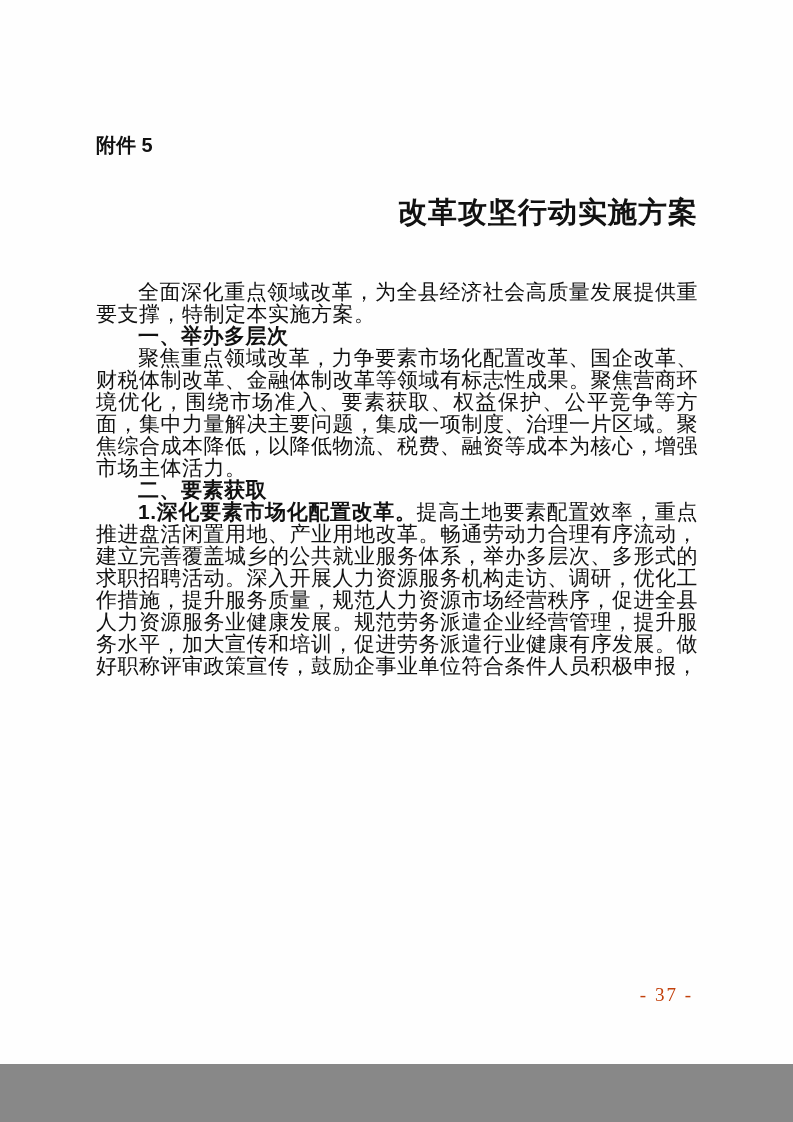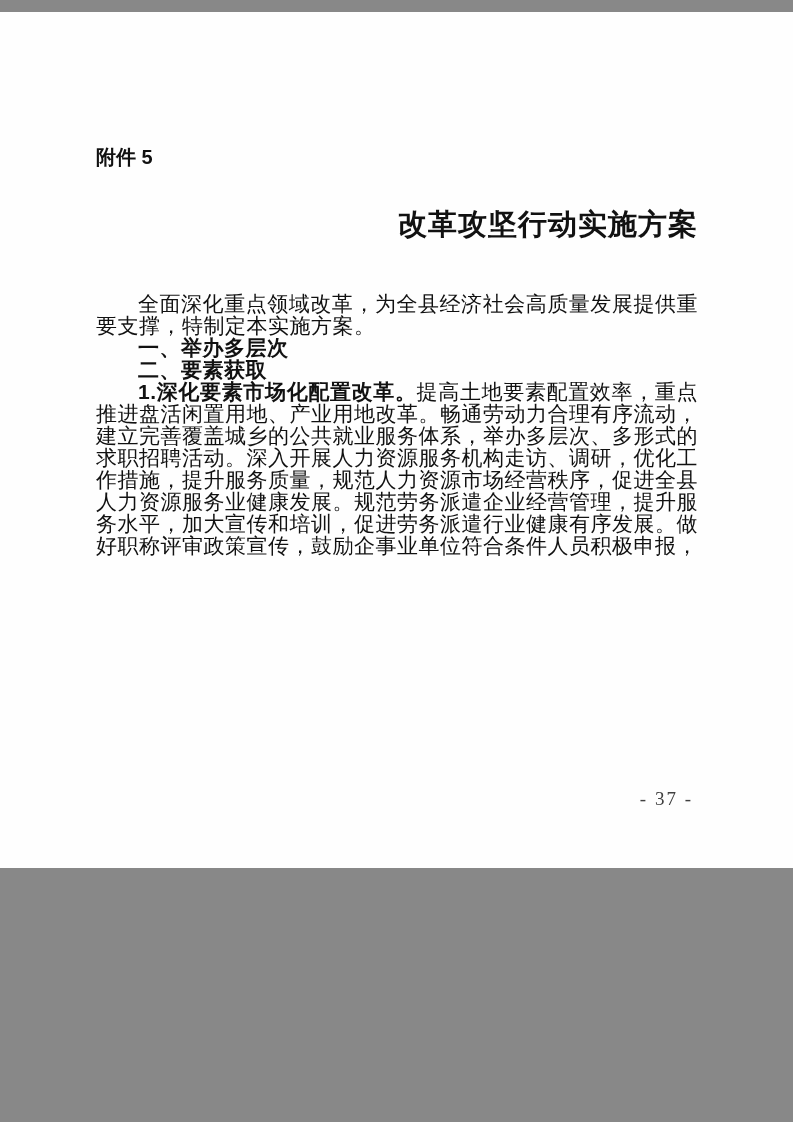--- a/index.html
+++ b/index.html
@@ -3,22 +3,22 @@
 <meta charset="utf-8">
 <style>
   html, body {
     margin: 0;
     padding: 0;
     background: #888;
   }
   .page {
     position: relative;
     width: 793px;
-    height: 856px;
-    margin: 12px auto;
+    height: 1064px;
+    margin: 0 auto;
     background: #fefefe;
     overflow: hidden;
     font-family: "Liberation Serif", "DejaVu Serif", serif;
     color: #111;
   }
   .content {
     position: absolute;
     top: 132px;
     left: 96px;
     width: 602px;
@@ -55,37 +55,38 @@
   .lead-bold {
     font-family: "Liberation Sans", "DejaVu Sans", sans-serif;
     font-weight: bold;
   }
   .page-number {
     position: absolute;
     right: 100px;
     bottom: 58px;
     font-size: 19px;
     letter-spacing: 2px;
-    color: #404040;
+    color: #c2410c;
   }
 </style>
 </head>
 <body>
 
 <div class="page">
   <div class="content">
 
     <p class="attachment-label">附件 5</p>
 
     <h1 class="doc-title">改革攻坚行动实施方案</h1>
 
     <p class="para">全面深化重点领域改革，为全县经济社会高质量发展提供重要支撑，特制定本实施方案。</p>
 
     <p class="para para-heading">一、举办多层次</p>
 
+    <p class="para">聚焦重点领域改革，力争要素市场化配置改革、国企改革、财税体制改革、金融体制改革等领域有标志性成果。聚焦营商环境优化，围绕市场准入、要素获取、权益保护、公平竞争等方面，集中力量解决主要问题，集成一项制度、治理一片区域。聚焦综合成本降低，以降低物流、税费、融资等成本为核心，增强市场主体活力。</p>
 
     <p class="para para-heading">二、要素获取</p>
 
 
     <p class="para"><span class="lead-bold">1.深化要素市场化配置改革。</span><span>提高土地要素配置效率，重点推进盘活闲置用地、产业用地改革。畅通劳动力合理有序流动，建立完善覆盖城乡的公共就业服务体系，举办多层次、多形式的求职招聘活动。深入开展人力资源服务机构走访、调研，优化工作措施，提升服务质量，规范人力资源市场经营秩序，促进全县人力资源服务业健康发展。规范劳务派遣企业经营管理，提升服务水平，加大宣传和培训，促进劳务派遣行业健康有序发展。做好职称评审政策宣传，鼓励企事业单位符合条件人员积极申报，</span></p>
 
   </div>
 
   <div class="page-number">- 37 -</div>
 </div>

